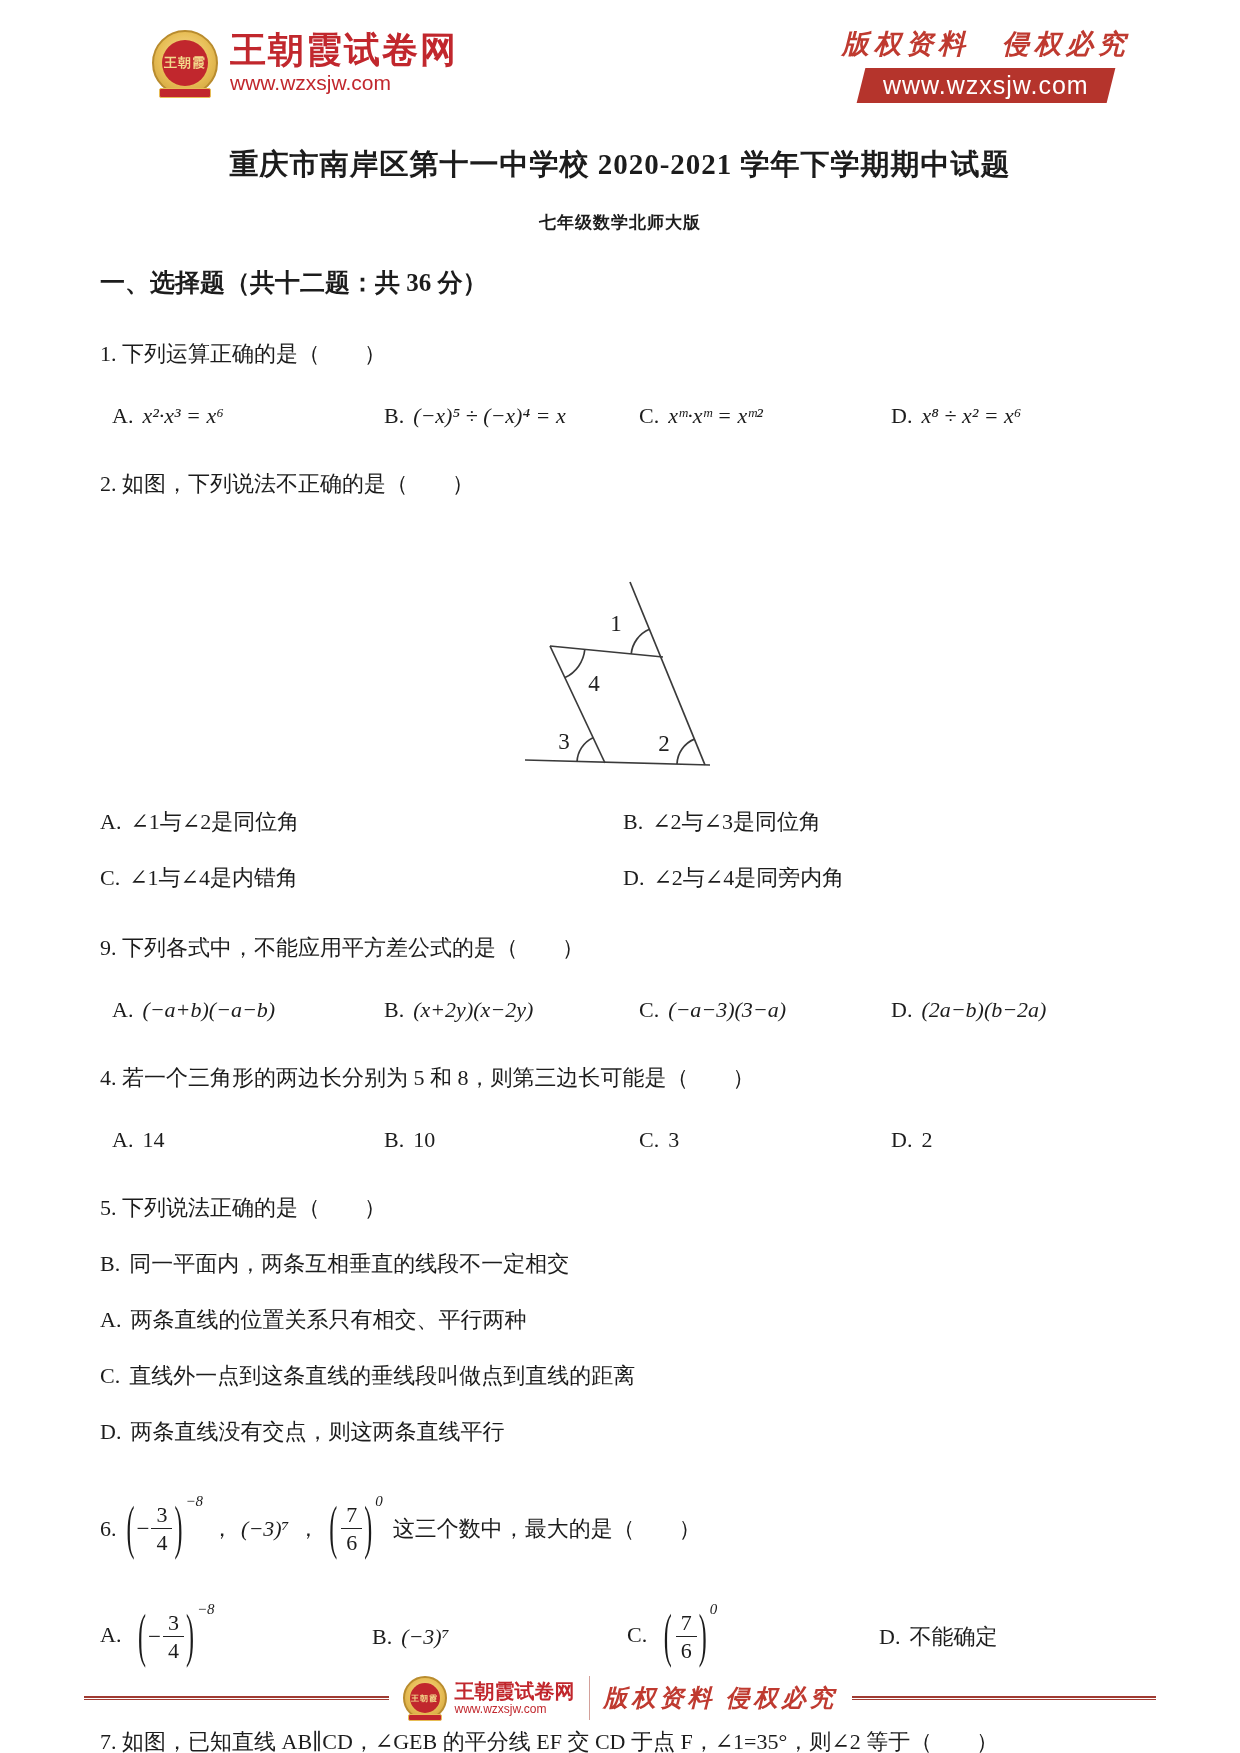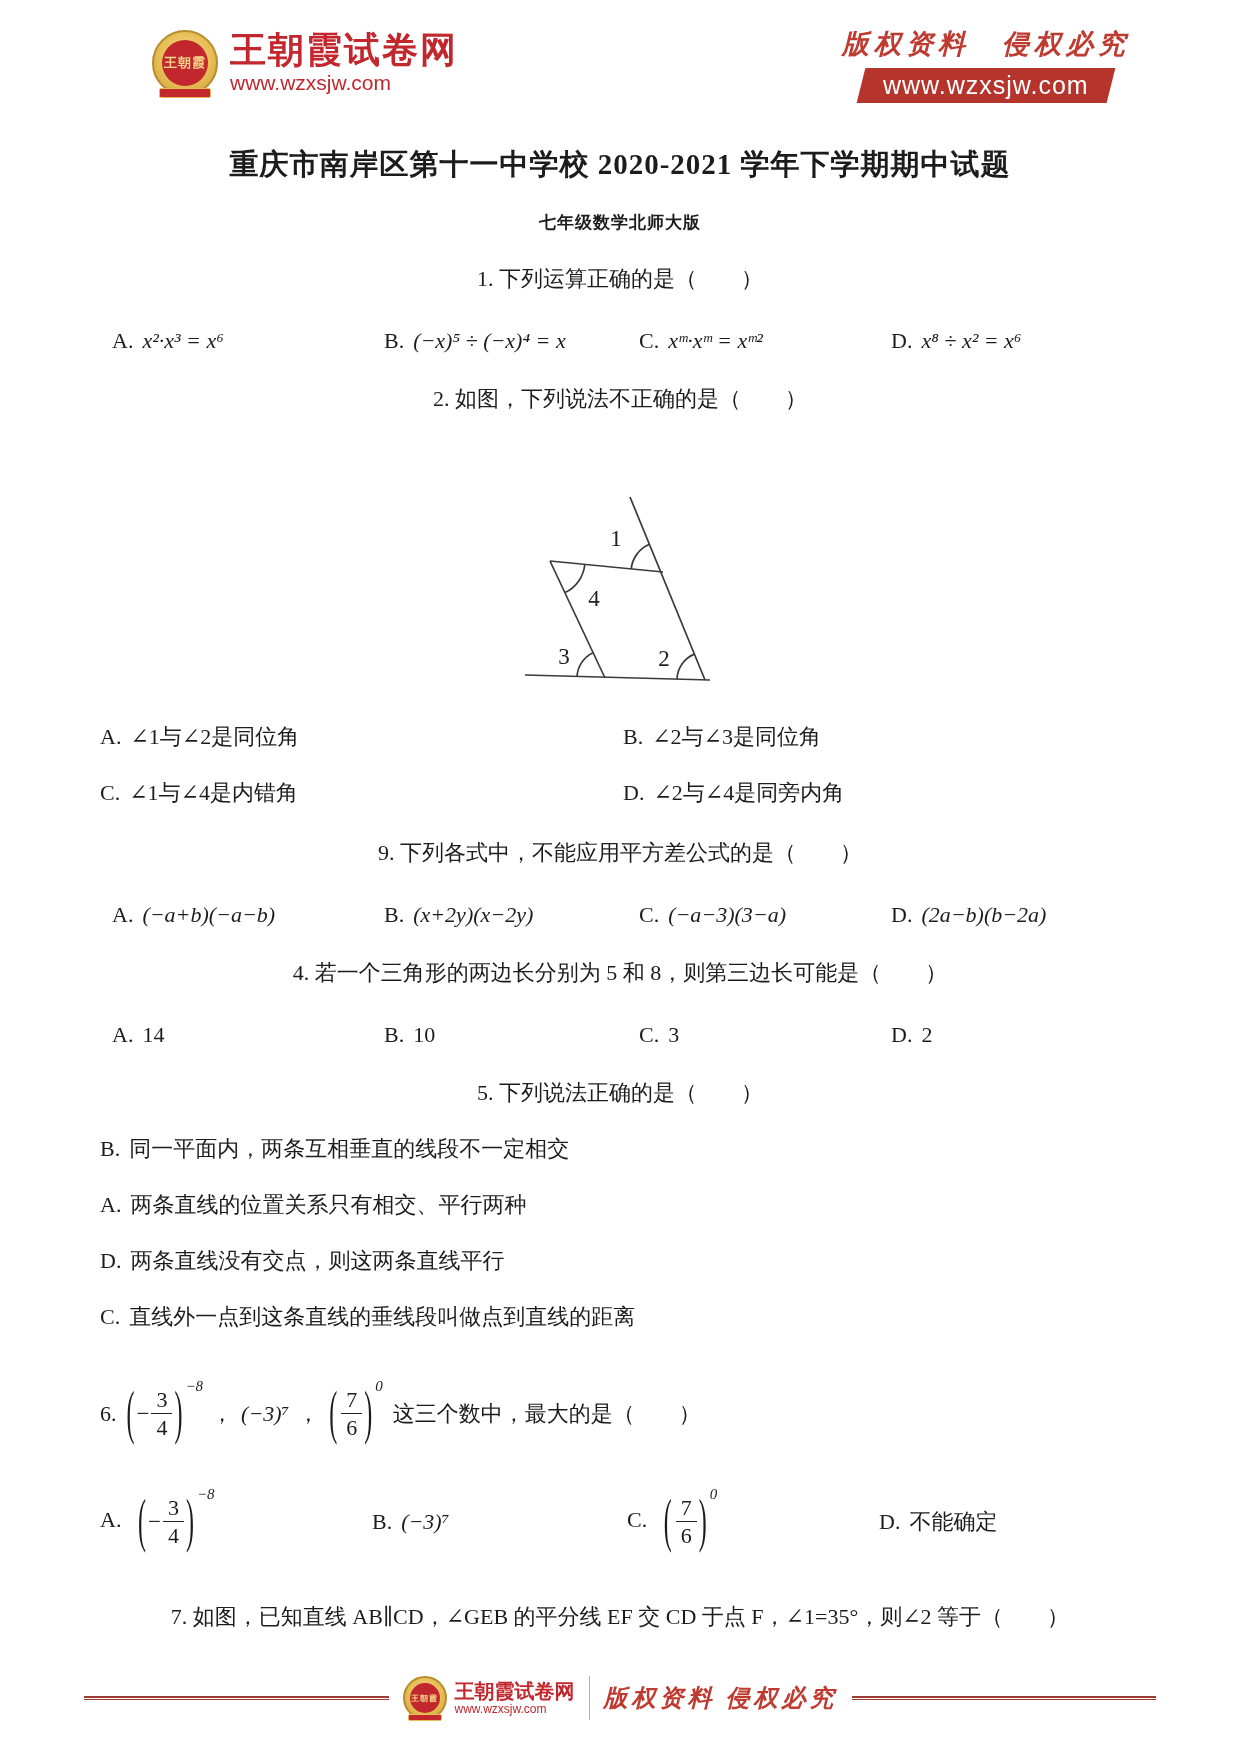--- a/index.html
+++ b/index.html
@@ -34,21 +34,21 @@
     transform: skewX(-14deg); padding: 3px 22px; }
   .banner > span { display: inline-block; transform: skewX(14deg);
     font-family: "Liberation Sans", sans-serif; font-size: 25px; letter-spacing: 1px; }
 
   
   .title1 { text-align: center; font-size: 29px; font-weight: bold; margin-top: 42px; letter-spacing: 1px; }
   .title2 { text-align: center; font-size: 17px; font-weight: bold; margin-top: 26px; letter-spacing: 1px; }
   .section-heading { font-size: 25px; font-weight: bold; margin-top: 32px; }
 
   
-  .stem { font-size: 22px; margin-top: 30px; text-align: center; }
+  .stem { font-size: 22px; margin-top: 40px; }
   .math { font-family: "Liberation Serif", serif; font-style: italic; }
   .olabel { font-style: normal; }
   .opt .math, .opt .otext { margin-left: 9px; }
   .opt-row4 { display: grid; grid-template-columns: 272px 255px 252px 1fr; align-items: center;
     font-size: 22px; margin-top: 34px; margin-left: 12px; }
   .opt-row2 { display: grid; grid-template-columns: 523px 1fr; align-items: center;
     font-size: 22px; margin-top: 26px; }
   .optline { font-size: 22px; margin-top: 26px; }
 
   
@@ -108,20 +108,21 @@
       <div class="slogan">版权资料　侵权必究</div>
       <div class="banner">
         <span>www.wzxsjw.com</span>
       </div>
     </div>
   </div>
 
   
   <div class="title1">重庆市南岸区第十一中学校 2020-2021 学年下学期期中试题</div>
   <div class="title2">七年级数学北师大版</div>
+  <div class="section-heading">一、选择题（共十二题：共 36 分）</div>
 
   
   <p class="stem">1. 下列运算正确的是（　　）</p>
   <div class="opt-row4">
     <span class="opt"><span class="olabel">A.</span><span class="math">x²·x³ = x⁶</span></span>
     <span class="opt"><span class="olabel">B.</span><span class="math">(−x)⁵ ÷ (−x)⁴ = x</span></span>
     <span class="opt"><span class="olabel">C.</span><span class="math">xᵐ·xᵐ = xᵐ²</span></span>
     <span class="opt"><span class="olabel">D.</span><span class="math">x⁸ ÷ x² = x⁶</span></span>
   </div>
 
@@ -173,22 +174,22 @@
     <span class="opt"><span class="olabel">A.</span><span class="otext">14</span></span>
     <span class="opt"><span class="olabel">B.</span><span class="otext">10</span></span>
     <span class="opt"><span class="olabel">C.</span><span class="otext">3</span></span>
     <span class="opt"><span class="olabel">D.</span><span class="otext">2</span></span>
   </div>
 
   
   <p class="stem">5. 下列说法正确的是（　　）</p>
   <p class="optline"><span class="olabel">B.</span><span class="otext" style="margin-left:9px">同一平面内，两条互相垂直的线段不一定相交</span></p>
   <p class="optline"><span class="olabel">A.</span><span class="otext" style="margin-left:9px">两条直线的位置关系只有相交、平行两种</span></p>
+  <p class="optline"><span class="olabel">C.</span><span class="otext" style="margin-left:9px">直线外一点到这条直线的垂线段叫做点到直线的距离</span></p>
   <p class="optline"><span class="olabel">D.</span><span class="otext" style="margin-left:9px">两条直线没有交点，则这两条直线平行</span></p>
-  <p class="optline"><span class="olabel">C.</span><span class="otext" style="margin-left:9px">直线外一点到这条直线的垂线段叫做点到直线的距离</span></p>
 
   
   <div class="q6row">
     <span class="qnum">6.</span>
     <span class="mexpr">
       <span class="bp">(</span>
         <span class="sign">−</span>
         <span class="frac">
           <span class="num">3</span>
           <span class="den">4</span>

